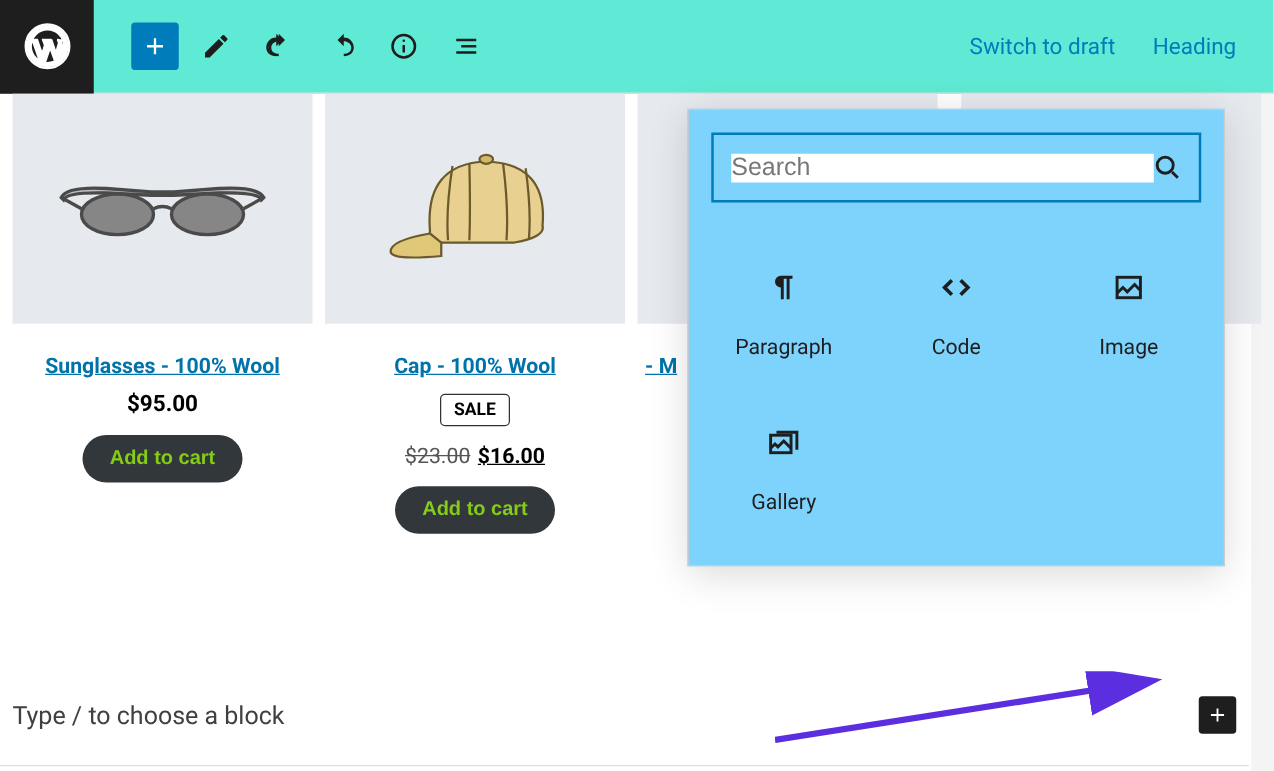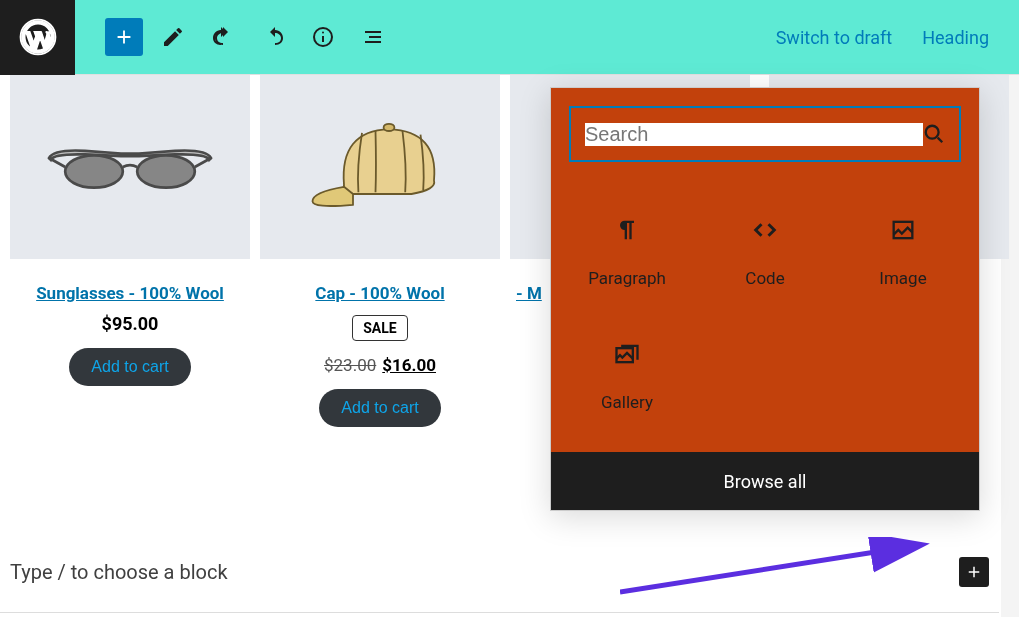--- a/index.html
+++ b/index.html
@@ -21,29 +21,29 @@
   .products { display: flex; gap: 10px; padding: 0 10px; }
   .product { width: 240px; display: flex; flex-direction: column; align-items: center; }
   .pimg { width: 240px; height: 184px; background: #e6e9ee; display: flex; align-items: center; justify-content: center; overflow: hidden; }
   .pimg svg { width: 180px; height: 130px; }
   .ptitle { margin-top: 24px; color: #0073aa; font-weight: 700; font-size: 17px; text-decoration: underline; text-align: center; cursor: pointer; }
   .pprice { margin-top: 10px; font-weight: 700; font-size: 18px; }
   .sale-badge { margin-top: 12px; border: 1px solid #333; border-radius: 4px; padding: 4px 10px; font-weight: 700; font-size: 14px; }
   .old-price { text-decoration: line-through; color: #555; margin-right: 6px; font-size: 17px; }
   .new-price { font-weight: 700; text-decoration: underline; font-size: 17px; }
   .price-line { margin-top: 14px; text-align: right; }
-  .addcart { margin-top: 14px; background: #32373c; color: #0ea5e9; border: none; border-radius: 22px; padding: 10px 22px; font-size: 16px; font-weight: 400; cursor: pointer; }
+  .addcart { margin-top: 14px; background: #32373c; color: #84cc16; border: none; border-radius: 22px; padding: 10px 22px; font-size: 16px; font-weight: 700; cursor: pointer; }
   
   .partial-title { margin-top: 24px; color: #0073aa; font-weight: 700; font-size: 17px; text-decoration: underline; cursor: pointer; }
 
   
   .ghost { width: 240px; height: 184px; background: #e6e9ee; position: absolute; top: 0; right: 10px; }
 
   
-  .inserter { position: absolute; top: 12px; left: 550px; width: 430px; background: #c2410c; border: 1px solid #ccc; box-shadow: 0 6px 30px rgba(0,0,0,0.15); }
+  .inserter { position: absolute; top: 12px; left: 550px; width: 430px; background: #7dd3fc; border: 1px solid #ccc; box-shadow: 0 6px 30px rgba(0,0,0,0.15); }
   .search-field { margin: 18px; border: 2px solid #007cba; height: 56px; display: flex; align-items: center; padding: 0 14px; }
   .search-field input { flex: 1; border: none; outline: none; font-size: 20px; color: #333; }
   .search-field input::placeholder { color: #777; }
   .blocks-grid { display: grid; grid-template-columns: repeat(3, 1fr); gap: 6px; padding: 10px 10px 20px 10px; }
   .bcell { height: 118px; display: flex; flex-direction: column; align-items: center; justify-content: center; cursor: pointer; border-radius: 4px; }
   .bcell.highlight { outline: 4px solid #5b2ee0; outline-offset: -4px; }
   .bcell-ico { height: 40px; display: flex; align-items: center; justify-content: center; }
   .bcell-ico svg { width: 28px; height: 28px; }
   .bcell span { margin-top: 18px; font-size: 17px; color: #1e1e1e; }
   .html-label { font-size: 13px; font-weight: 700; letter-spacing: 1px; }
@@ -200,21 +200,20 @@
         <div class="bcell-ico">
             <svg viewBox="0 0 24 24">
               <rect x="3" y="7" width="14" height="12" fill="none" stroke="#1e1e1e" stroke-width="2"></rect>
               <path d="M7 5h14v12" fill="none" stroke="#1e1e1e" stroke-width="2"></path>
               <path d="M3 16l3-3 2 2 4-4 5 5" fill="none" stroke="#1e1e1e" stroke-width="2"></path>
             </svg>
           </div>
         <span>Gallery</span>
       </div>
     </div>
-    <div class="browse-all">Browse all</div>
   </div>
 
   <div class="prompt-line">
     <div class="prompt-text">Type / to choose a block</div>
     <div class="add-block-btn">
       <svg width="18" height="18" viewBox="0 0 24 24">
           <path fill="#fff" d="M11 5h2v6h6v2h-6v6h-2v-6H5v-2h6z"></path>
         </svg>
     </div>
   </div>

